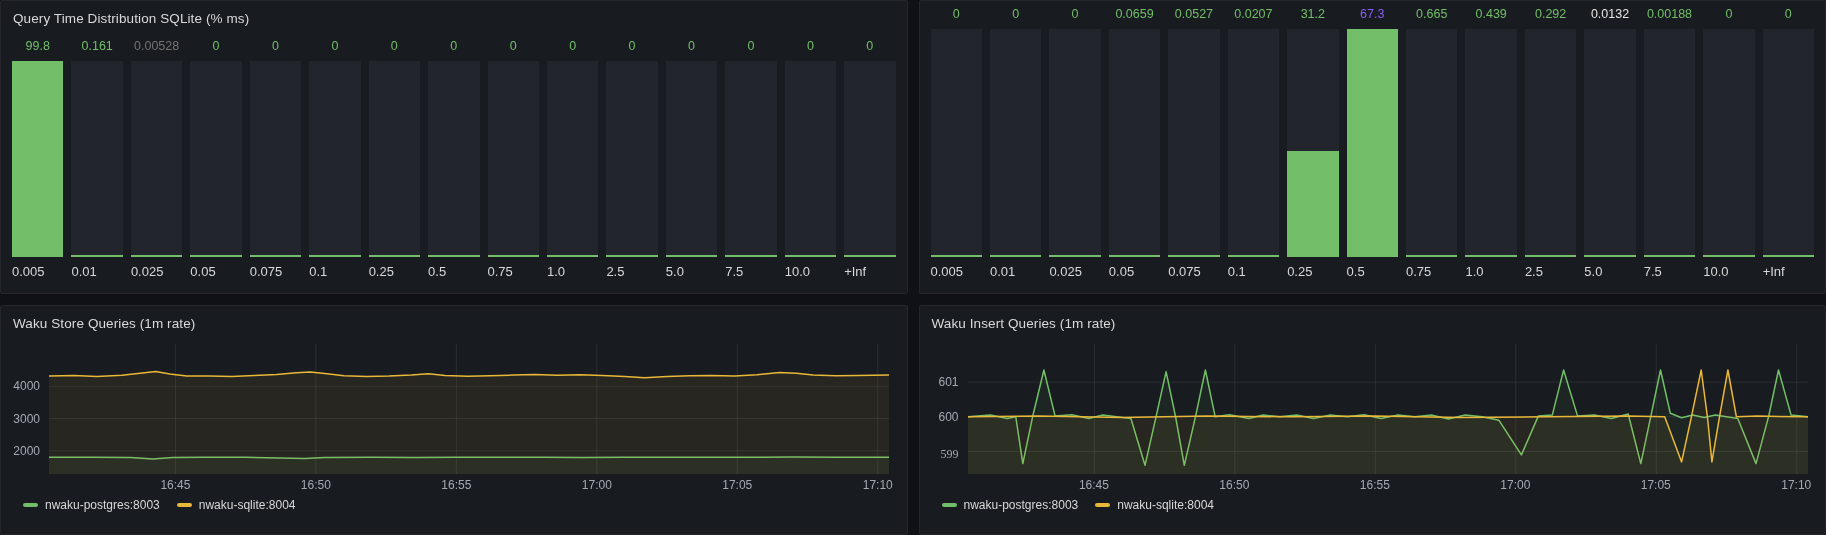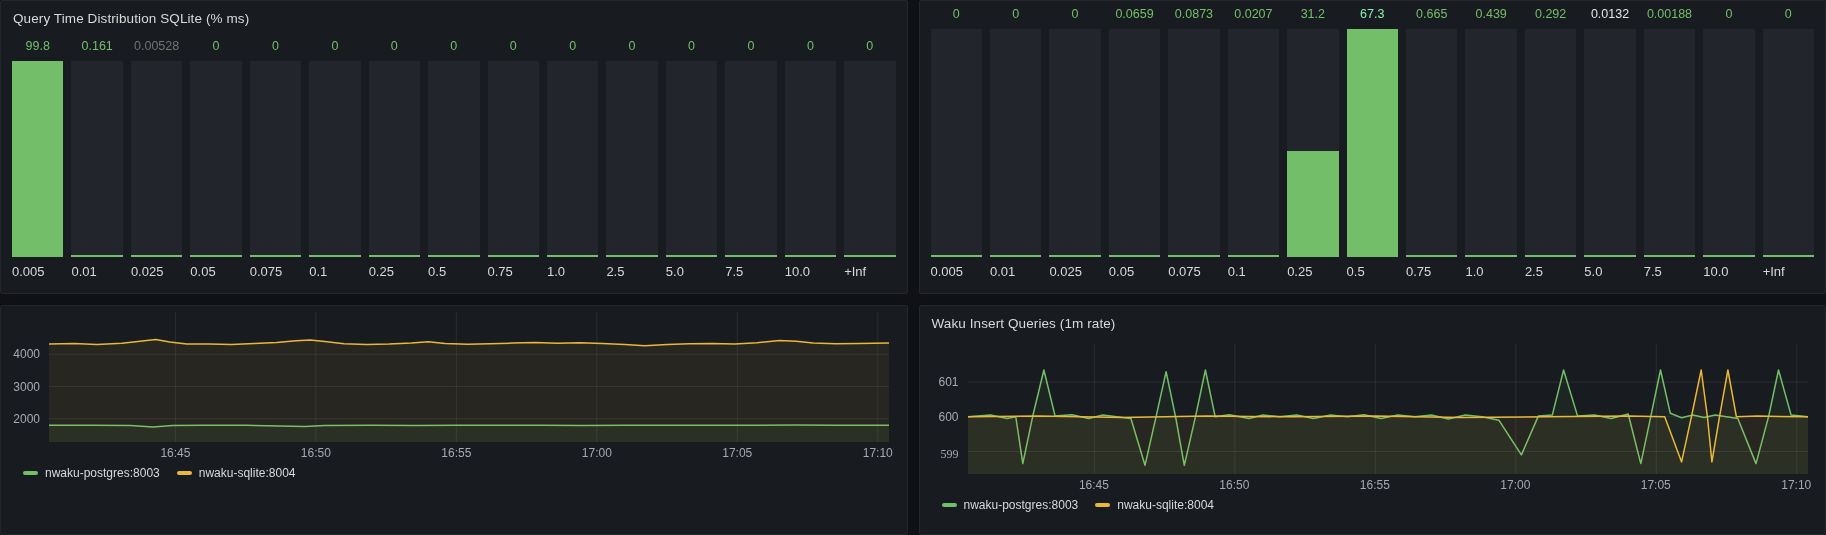--- a/index.html
+++ b/index.html
@@ -184,42 +184,42 @@
           <div class="hist-bin">0.025</div>
         </div>
         <div class="hist-col">
           <div class="hist-value" style="color: rgb(115, 191, 105);">0.0659</div>
           <div class="hist-track" style="background: rgb(34, 37, 43);">
             <div class="hist-fill" style="background: rgb(115, 191, 105); height: 0.0979197%;"></div>
           </div>
           <div class="hist-bin">0.05</div>
         </div>
         <div class="hist-col">
-          <div class="hist-value" style="color: rgb(115, 191, 105);">0.0873</div>
+          <div class="hist-value" style="color: rgb(115, 191, 105);">0.0527</div>
           <div class="hist-track" style="background: rgb(34, 37, 43);">
             <div class="hist-fill" style="background: rgb(115, 191, 105); height: 0.078306%;"></div>
           </div>
           <div class="hist-bin">0.075</div>
         </div>
         <div class="hist-col">
           <div class="hist-value" style="color: rgb(115, 191, 105);">0.0207</div>
           <div class="hist-track" style="background: rgb(34, 37, 43);">
             <div class="hist-fill" style="background: rgb(115, 191, 105); height: 0.0307578%;"></div>
           </div>
           <div class="hist-bin">0.1</div>
         </div>
         <div class="hist-col">
           <div class="hist-value" style="color: rgb(115, 191, 105);">31.2</div>
           <div class="hist-track" style="background: rgb(34, 37, 43);">
             <div class="hist-fill" style="background: rgb(115, 191, 105); height: 46.3596%;"></div>
           </div>
           <div class="hist-bin">0.25</div>
         </div>
         <div class="hist-col">
-          <div class="hist-value" style="color: #86efac; text-align: center;">67.3</div>
+          <div class="hist-value" style="color: #8b5cf6; text-align: center;">67.3</div>
           <div class="hist-track" style="background: rgb(34, 37, 43);">
             <div class="hist-fill" style="background: rgb(115, 191, 105); height: 100%;"></div>
           </div>
           <div class="hist-bin">0.5</div>
         </div>
         <div class="hist-col">
           <div class="hist-value" style="color: rgb(115, 191, 105);">0.665</div>
           <div class="hist-track" style="background: rgb(34, 37, 43);">
             <div class="hist-fill" style="background: rgb(115, 191, 105); height: 0.988113%;"></div>
           </div>
@@ -264,20 +264,23 @@
           <div class="hist-value" style="color: rgb(115, 191, 105);">0</div>
           <div class="hist-track" style="background: rgb(34, 37, 43);">
             <div class="hist-fill" style="background: rgb(115, 191, 105); height: 0%;"></div>
           </div>
           <div class="hist-bin">+Inf</div>
         </div>
       </div>
   </section>
 
   <section class="panel">
+    <div class="panel-header">
+      <span class="panel-title">Waku Store Queries (1m rate)</span>
+    </div>
     <div class="ts-body">
       <div class="ts-plotrow">
         <div class="ts-gutter">
             <div class="ts-ylabel" style="top: 99.7742px;">2000</div>
             <div class="ts-ylabel" style="top: 67.5161px;">3000</div>
             <div class="ts-ylabel" style="top: 35.2581px;">4000</div>
           </div>
         <div class="ts-plot">
             <svg width="840" height="130" viewBox="0 0 840 130">
               <line x1="0" y1="106.77419354838709" x2="840" y2="106.77419354838709" stroke="rgba(204,204,220,0.10)" stroke-width="1"></line>

